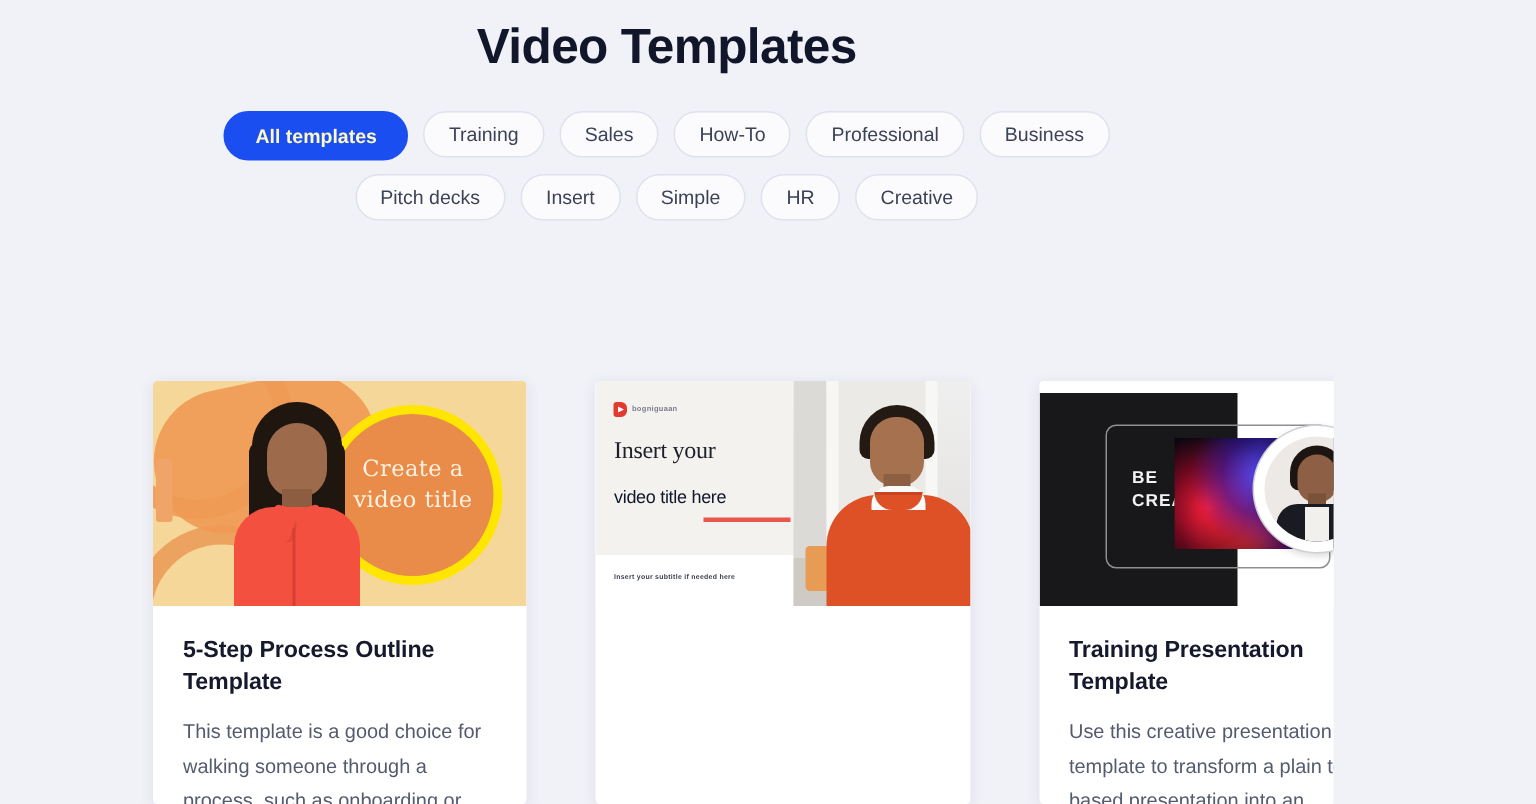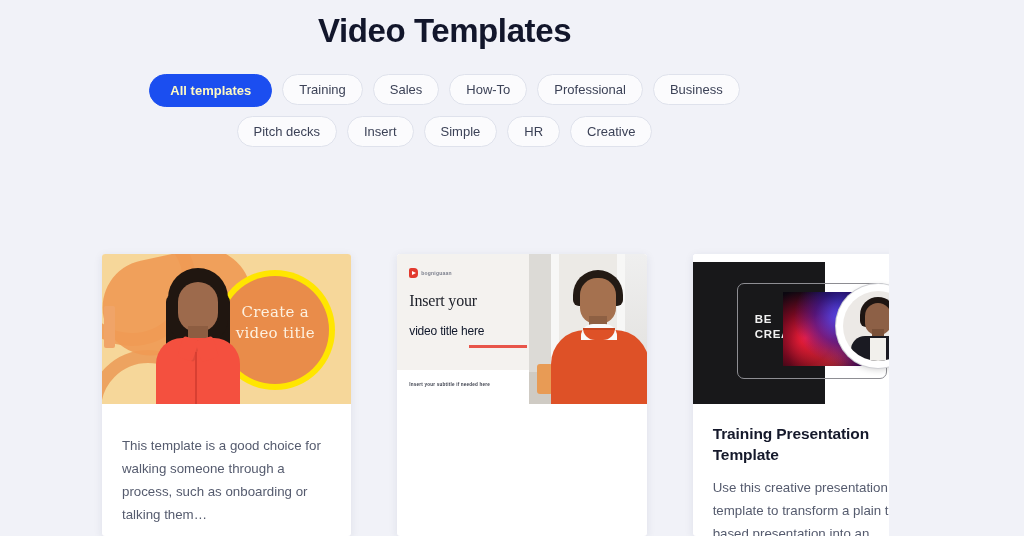--- a/index.html
+++ b/index.html
@@ -357,20 +357,21 @@
           <div class="hair"></div>
           <div class="face"></div>
           <div class="neck"></div>
           <div class="body"></div>
           <div class="collar-l"></div>
           <div class="collar-r"></div>
           <div class="placket"></div>
         </div>
       </div>
       <div class="card-body">
+        <div class="card-title">5-Step Process Outline Template</div>
         <div class="card-desc">This template is a good choice for walking someone through a process, such as onboarding or talking them…</div>
       </div>
     </div>
 
     <div class="card">
       <div class="thumb t2">
         <div class="left-panel"></div>
         <div class="right-photo">
           <div class="wall-l"></div>
           <div class="doorframe"></div>

